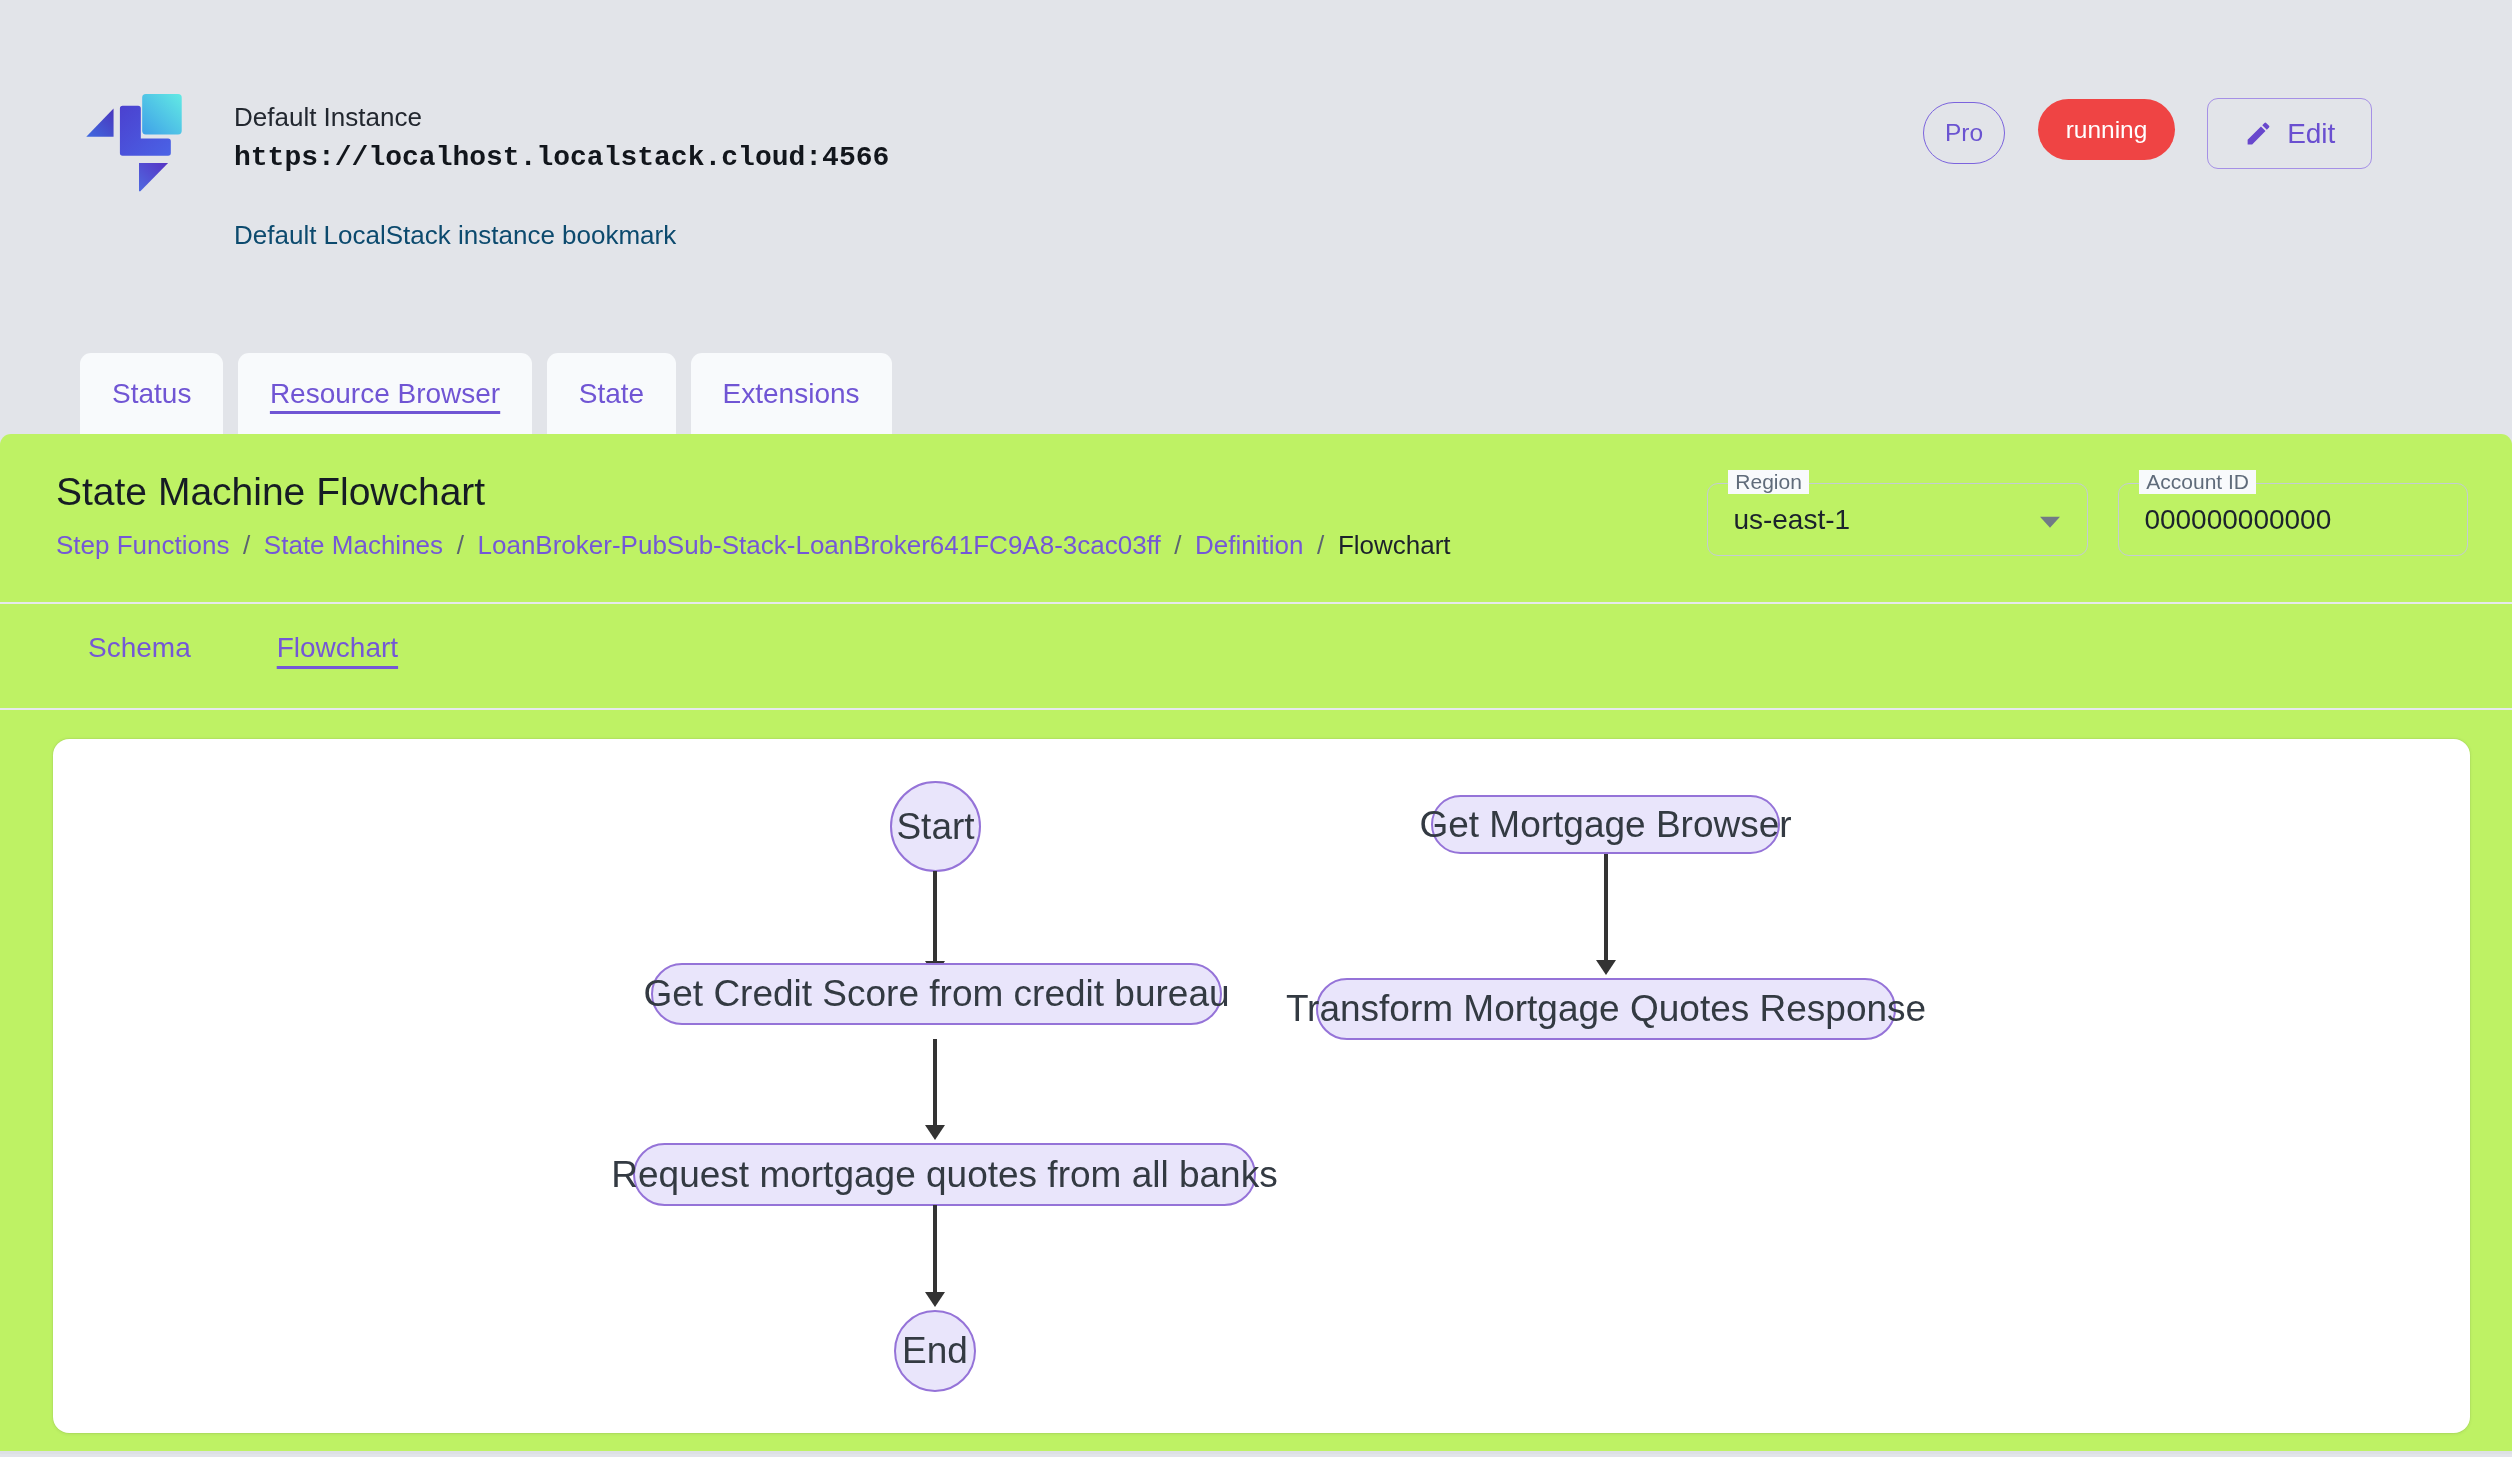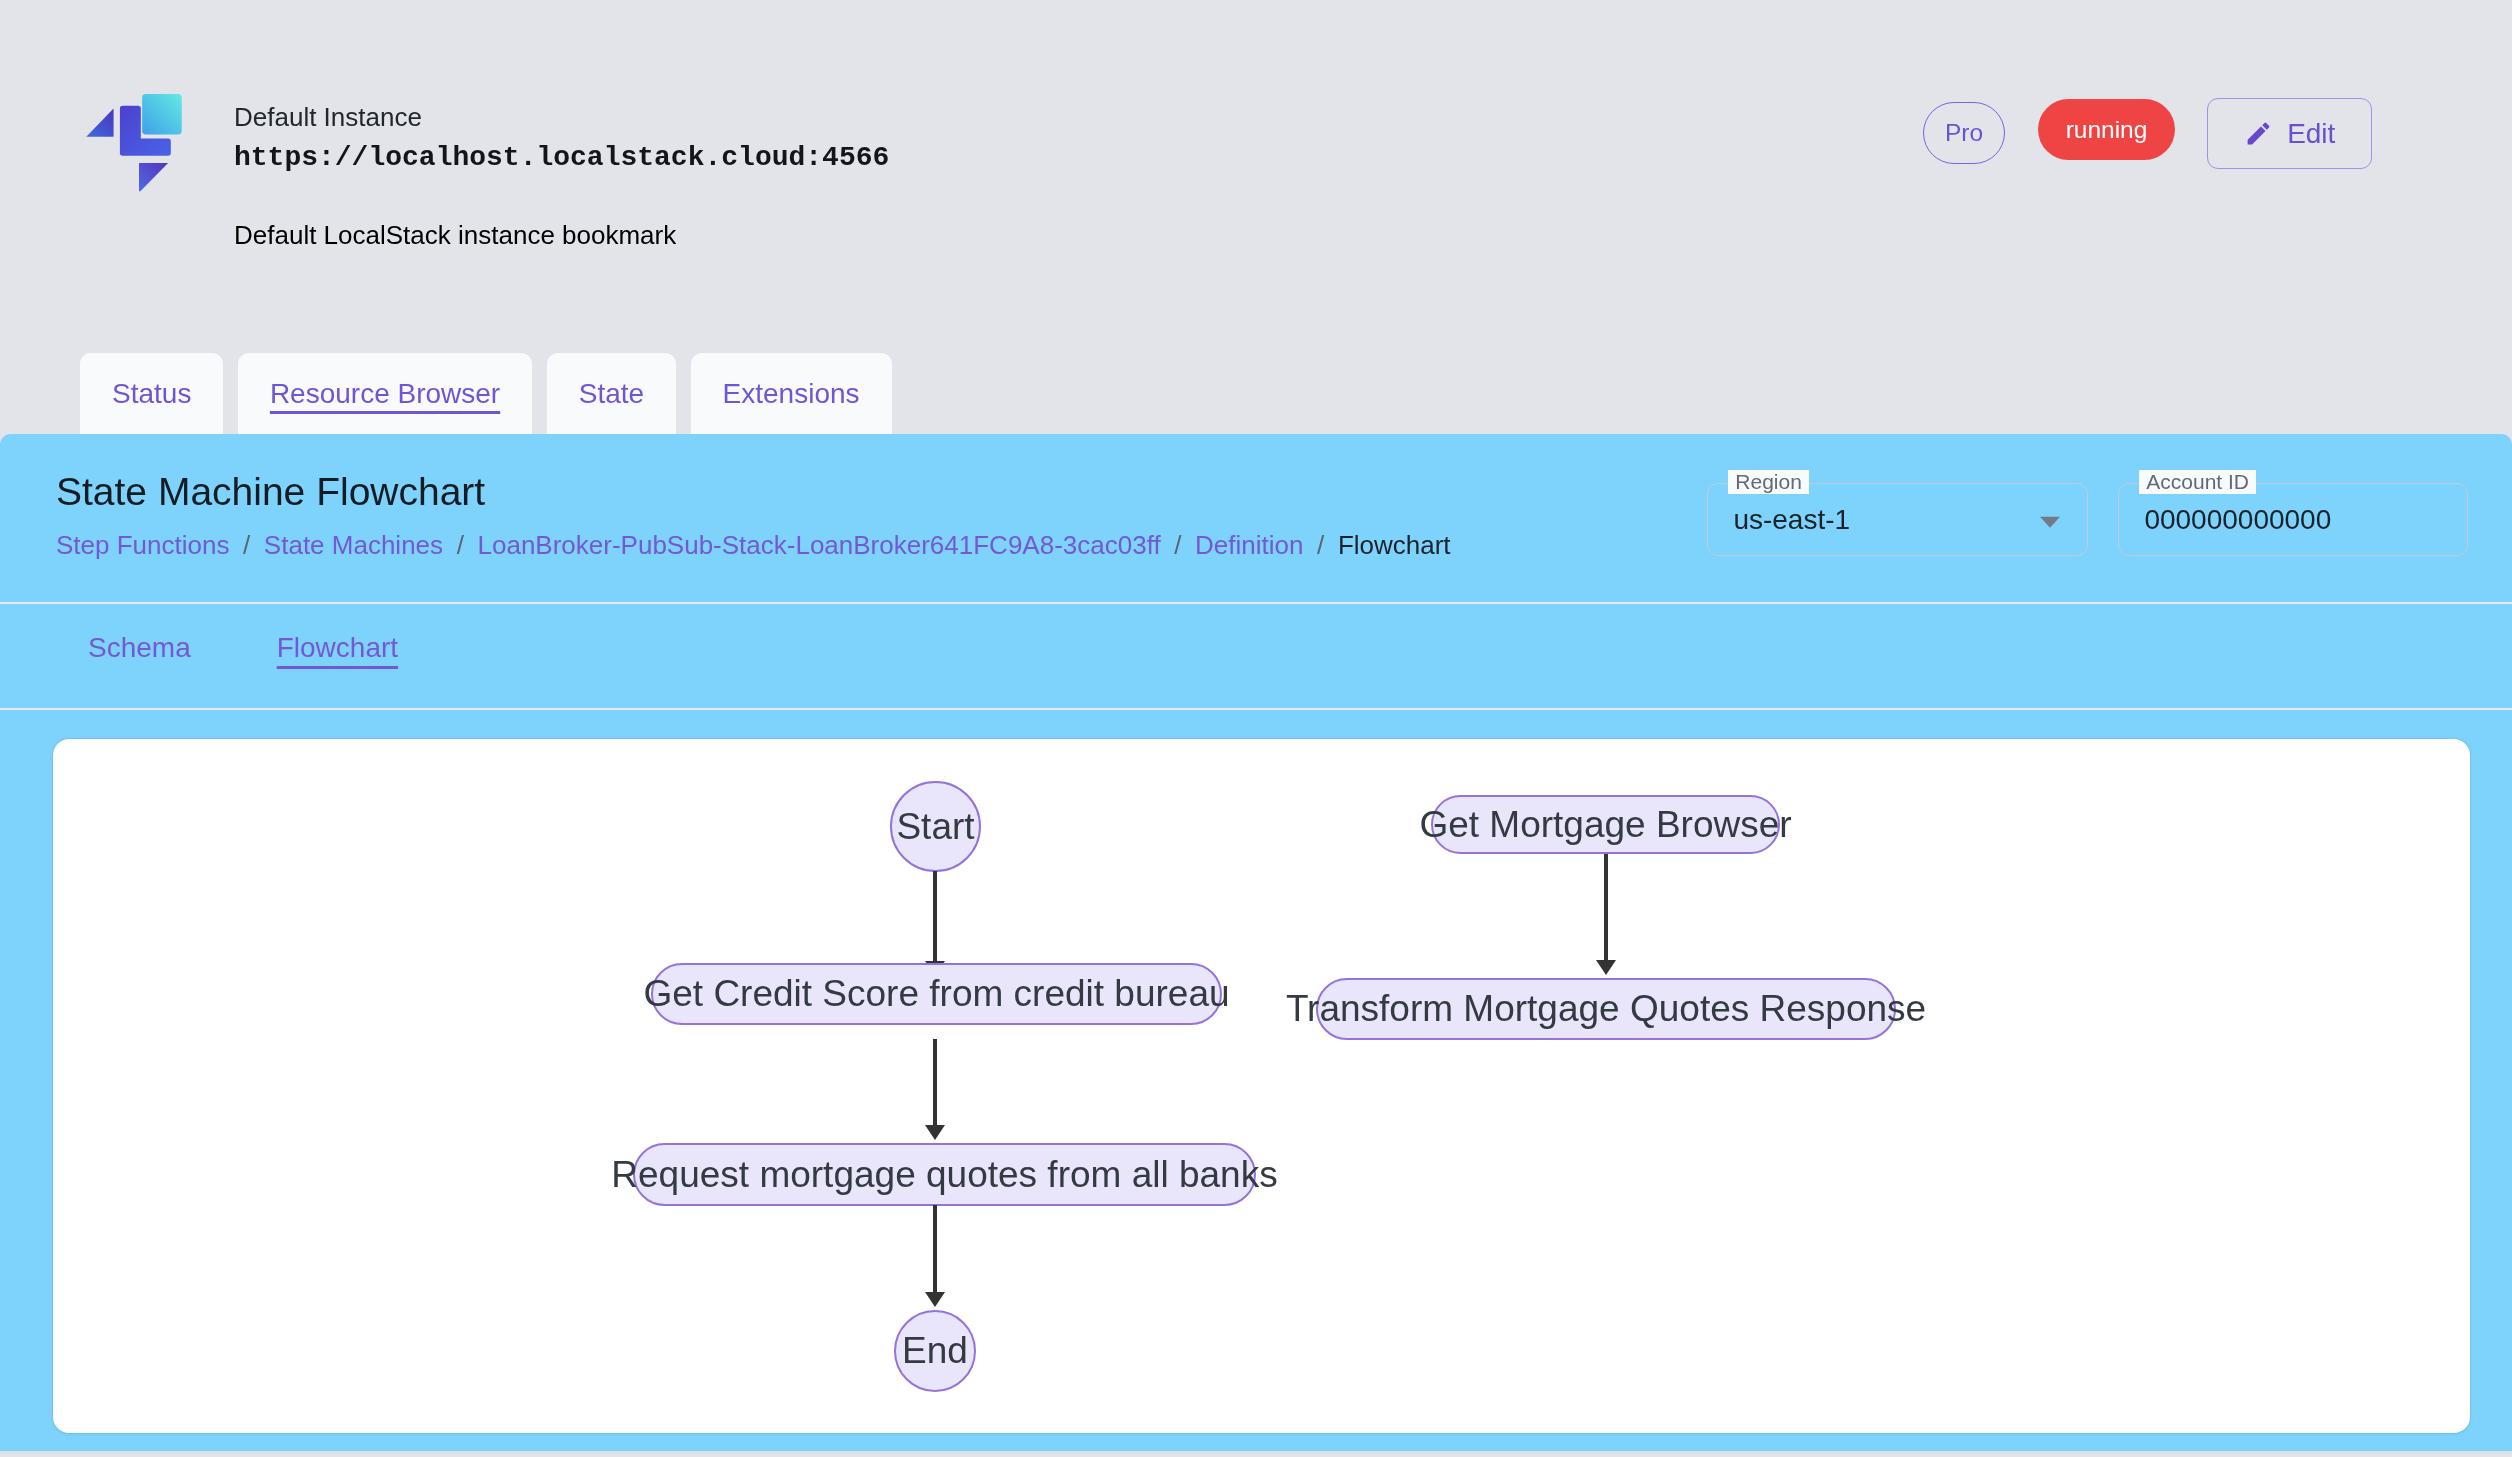--- a/index.html
+++ b/index.html
@@ -9,21 +9,21 @@
     background:#e2e4e9;
     font-family:"Liberation Sans", sans-serif;
     color:#1a202c;
     overflow:hidden;
   }
   
   .logo { position:absolute; left:86px; top:94px; width:96px; height:100px; }
   .inst-name { position:absolute; left:234px; top:102px; font-size:26px; color:#22272f; }
   .inst-url  { position:absolute; left:234px; top:142px; font-size:28px; font-weight:bold;
                font-family:"Liberation Mono","DejaVu Sans Mono",monospace; color:#12161c; }
-  .inst-desc { position:absolute; left:234px; top:220px; font-size:26px; color:#000000; }
+  .inst-desc { position:absolute; left:234px; top:220px; font-size:26px; color:#0c4a6e; }
 
   .badge-pro {
     position:absolute; left:1923px; top:102px; width:82px; height:62px;
     border:1.8px solid #7b63dd; border-radius:31px; color:#6a53d1;
     font-size:24.5px; display:flex; align-items:center; justify-content:center;
     background:transparent;
   }
   .badge-running {
     position:absolute; left:2038px; top:99px; width:137px; height:61px;
     background:#ef4444; border-radius:31px; color:#ffffff;
@@ -42,21 +42,21 @@
   .tab {
     height:81px; padding:0 32px; background:#f8fafc;
     border-radius:11px 11px 0 0; display:flex; align-items:center; justify-content:center;
     font-size:28px; color:#7055d4; cursor:pointer; white-space:nowrap;
   }
   .tab.active .tab-label { text-decoration:underline; text-decoration-thickness:2.7px; text-underline-offset:8.2px; }
 
   
   .panel {
     position:absolute; left:0; top:434px; width:2512px; height:1020px;
-    background:#7dd3fc; border-radius:11px 11px 0 0;
+    background:#bef264; border-radius:11px 11px 0 0;
   }
   .page-title { position:absolute; left:56px; top:36px; font-size:39px; font-weight:500; color:#161c24; }
   .breadcrumb { position:absolute; left:56px; top:96px; display:flex; gap:13.6px; align-items:center;
                 font-size:26px; }
   .crumb-link { color:#7458d6; cursor:pointer; white-space:nowrap; }
   .crumb-sep  { color:#5b6470; }
   .crumb-current { color:#1c222b; }
 
   .field {
     position:absolute; top:49px; height:73px;

